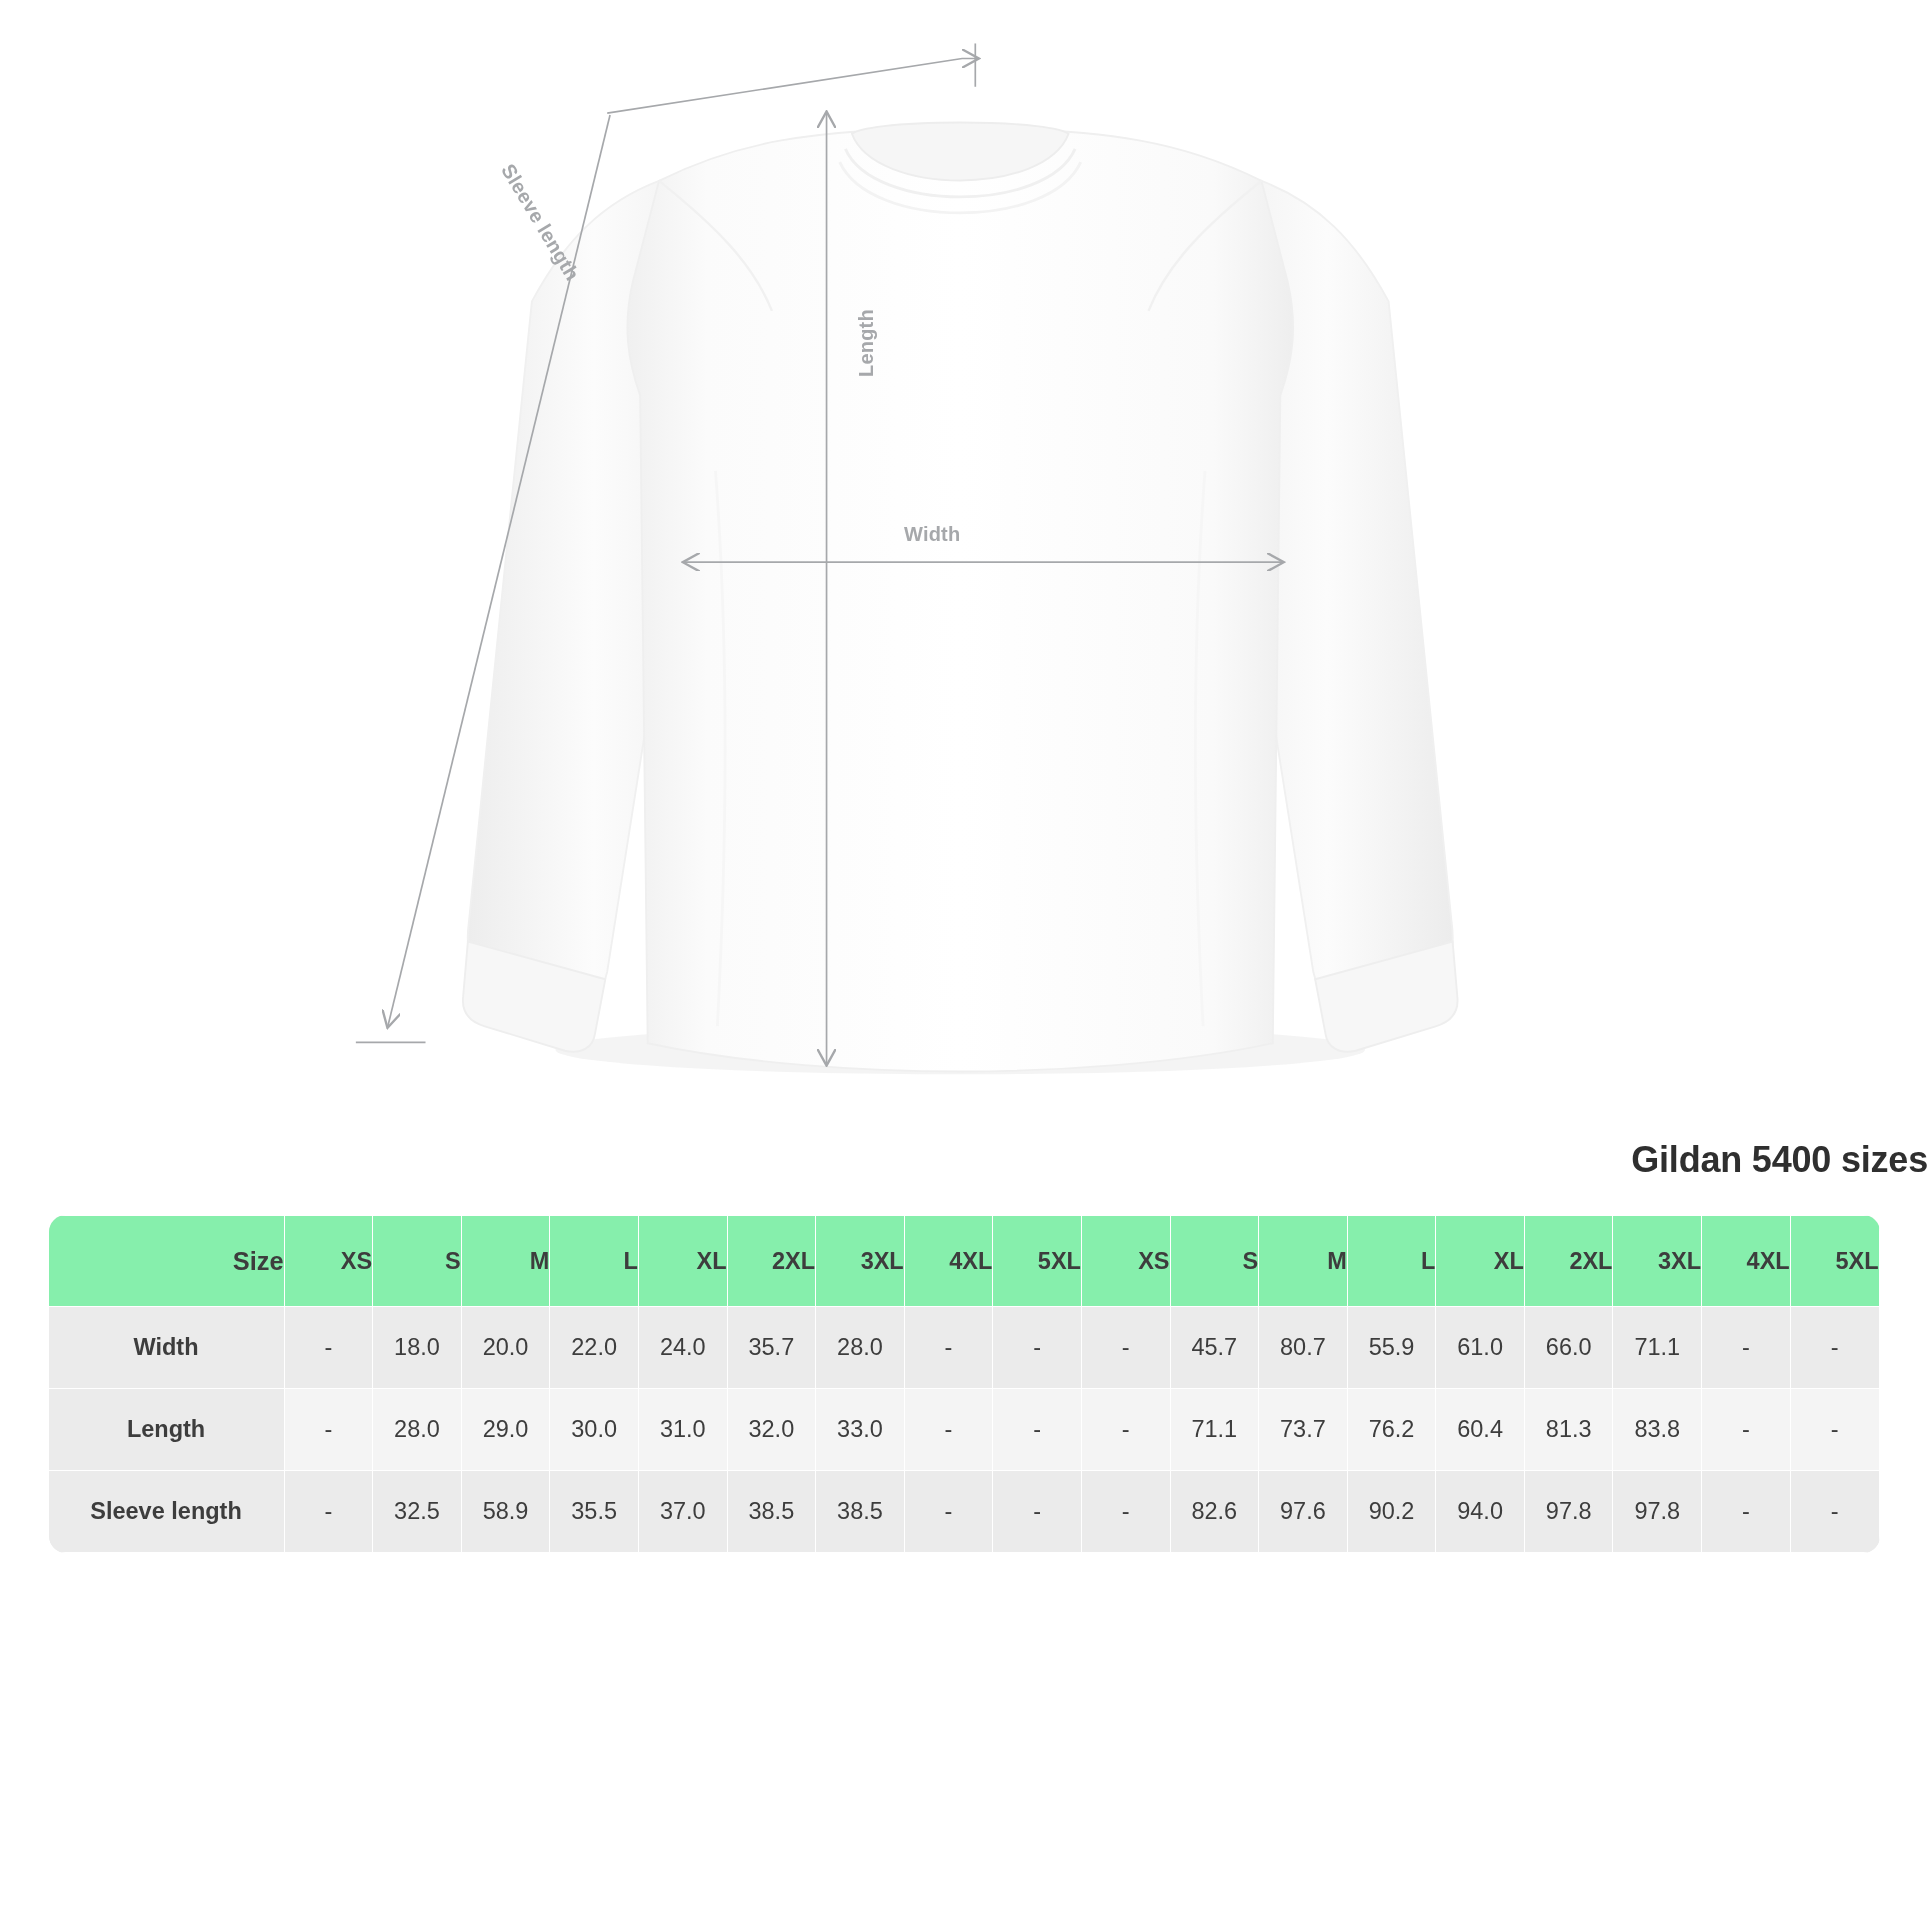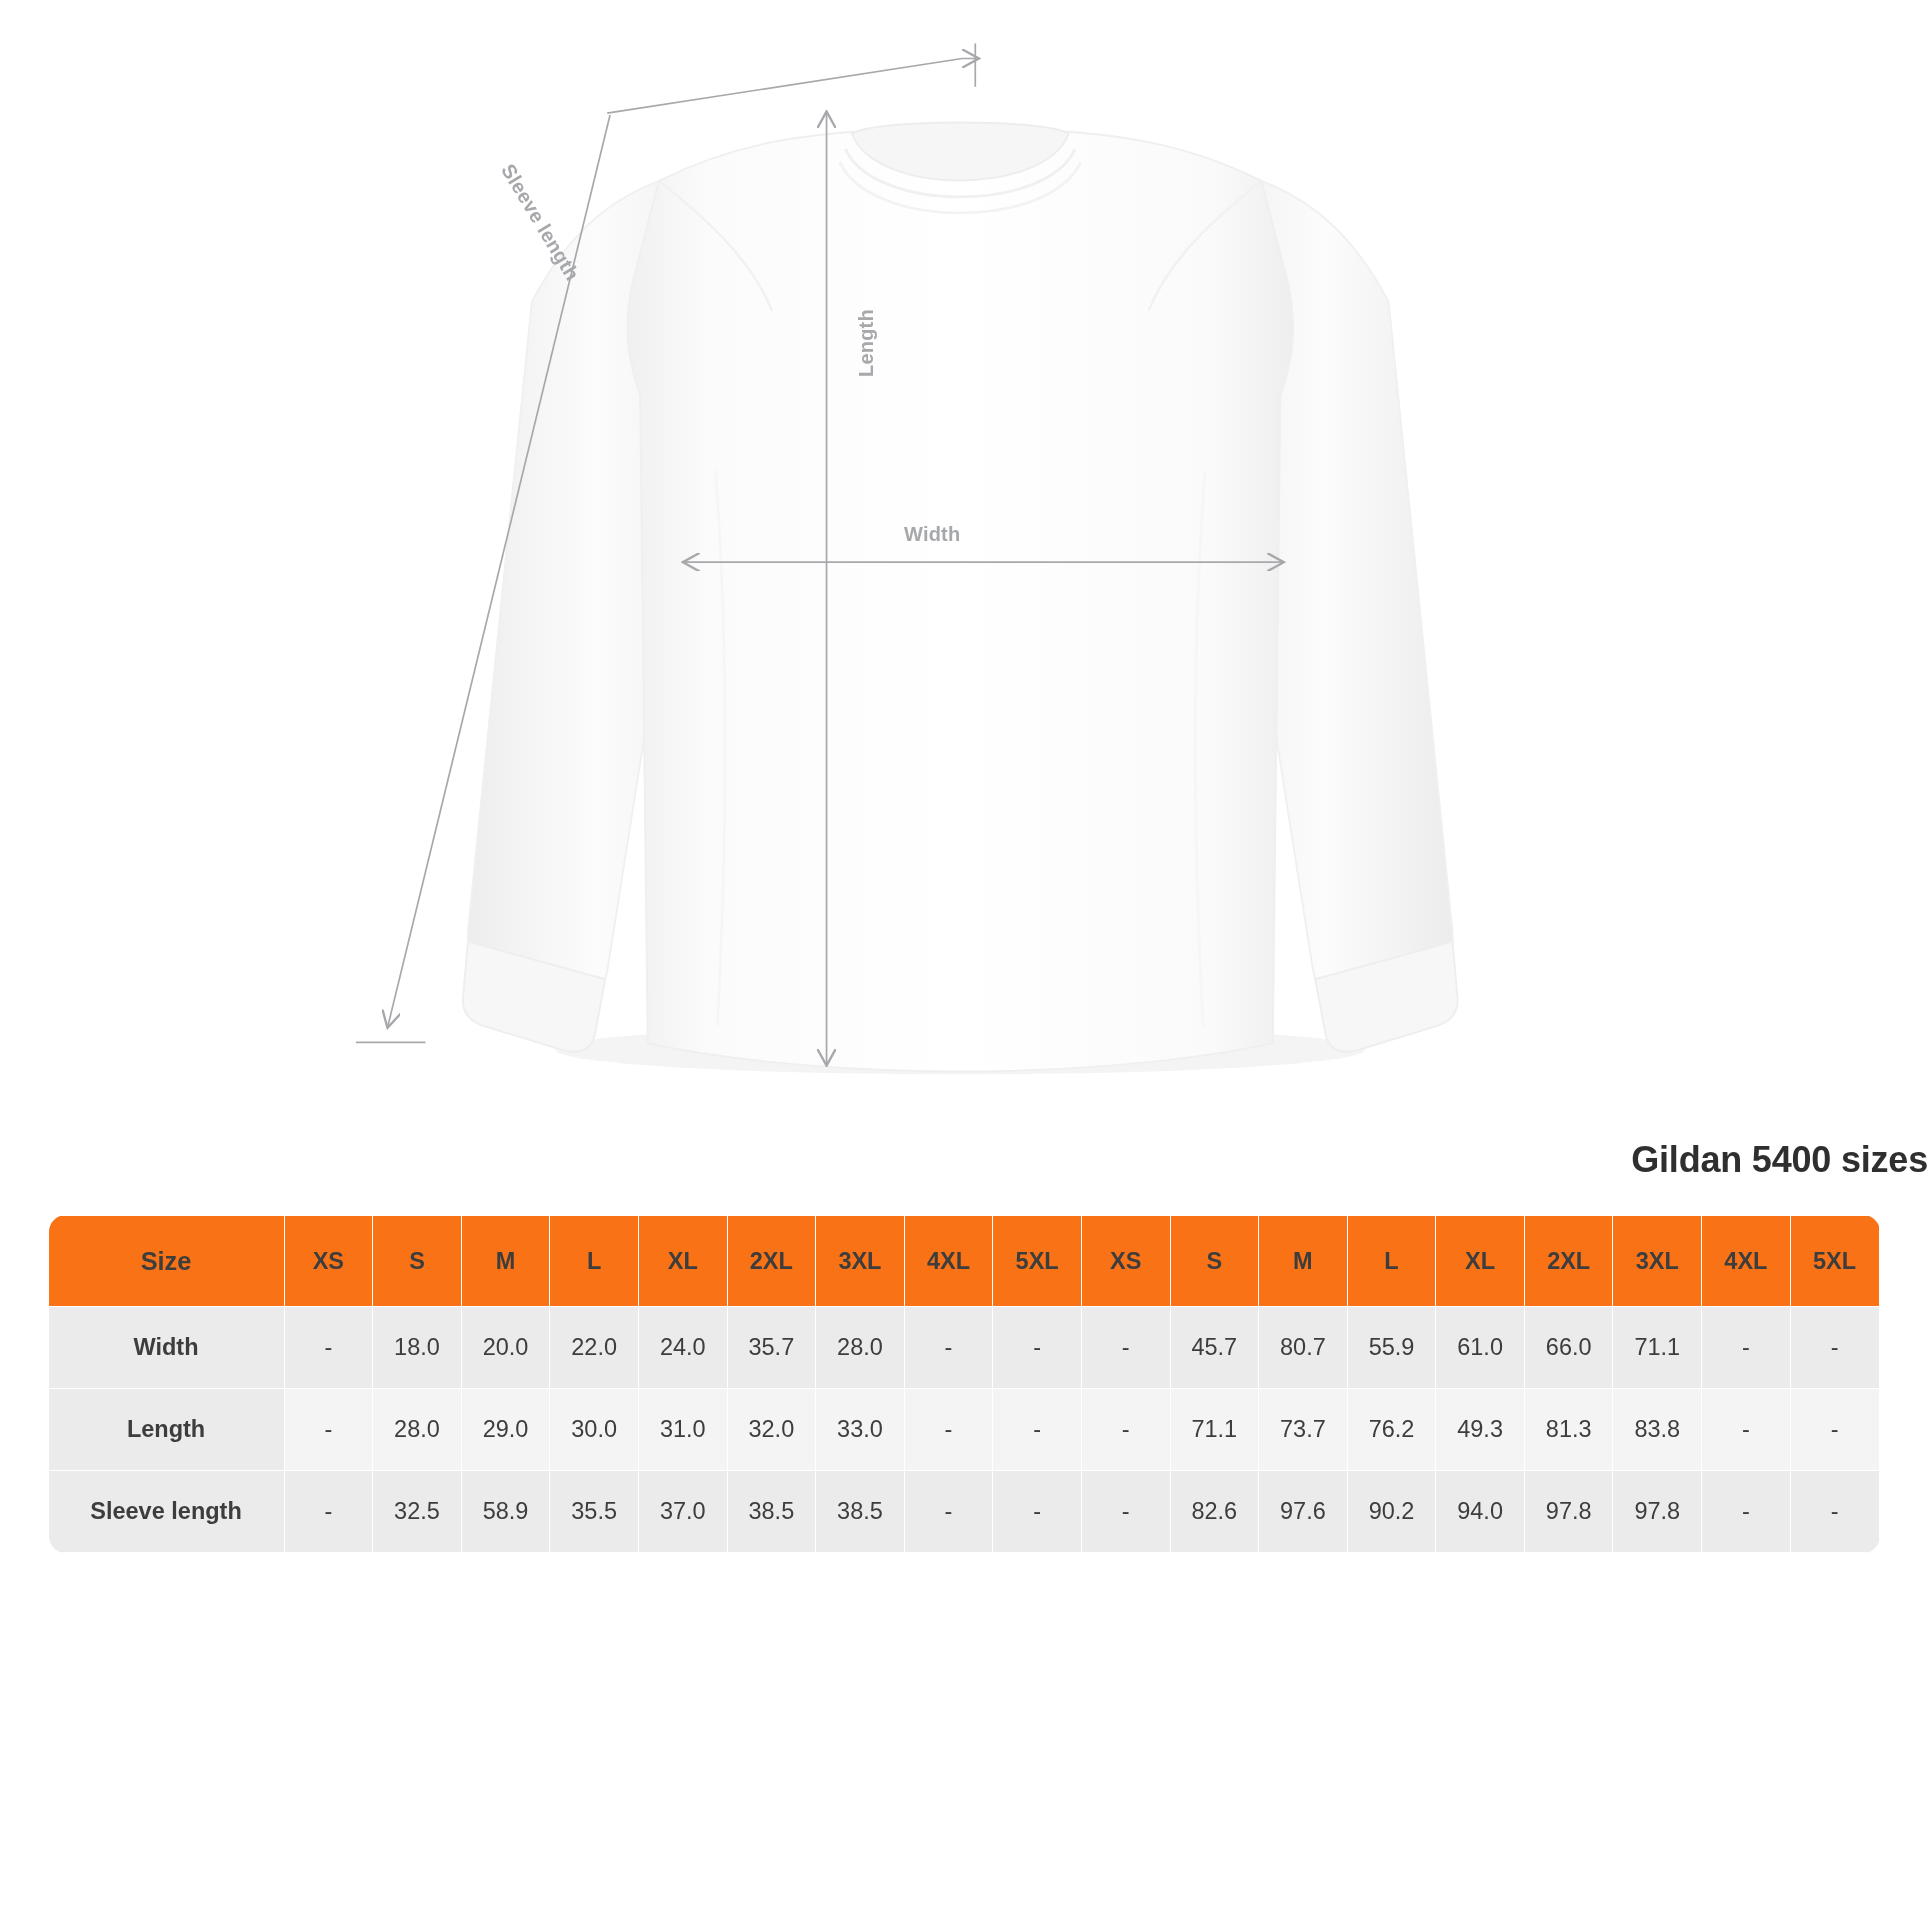--- a/index.html
+++ b/index.html
@@ -116,25 +116,26 @@
     font-style: italic;
     color: #7a7c7e;
     display: block;
     margin-top: 3.8px;
   }
   .corner-cell {
     background: #ebebeb;
     border: none !important;
   }
   tr.head-row td {
-    background: #f97316;
+    background: #86efac;
     font-weight: bold;
     font-size: 23.5px;
     color: #3d3d3d;
     height: 90px;
+    text-align: right;
   }
   tr.head-row td.row-head {
     font-size: 25.4px;
   }
   td.row-head {
     background: #ebebeb;
     font-weight: bold;
     font-size: 25.4px;
     color: #3d3d3d;
     border-left: none !important;
@@ -326,21 +327,21 @@
           <td class="val">30.0</td>
           <td class="val">31.0</td>
           <td class="val">32.0</td>
           <td class="val">33.0</td>
           <td class="val">-</td>
           <td class="val">-</td>
           <td class="val">-</td>
           <td class="val">71.1</td>
           <td class="val">73.7</td>
           <td class="val">76.2</td>
-          <td class="val">49.3</td>
+          <td class="val">60.4</td>
           <td class="val">81.3</td>
           <td class="val">83.8</td>
           <td class="val">-</td>
           <td class="val">-</td>
         </tr>
 
         <tr class="band-a">
           <td class="row-head">Sleeve length</td>
           <td class="val">-</td>
           <td class="val">32.5</td>

